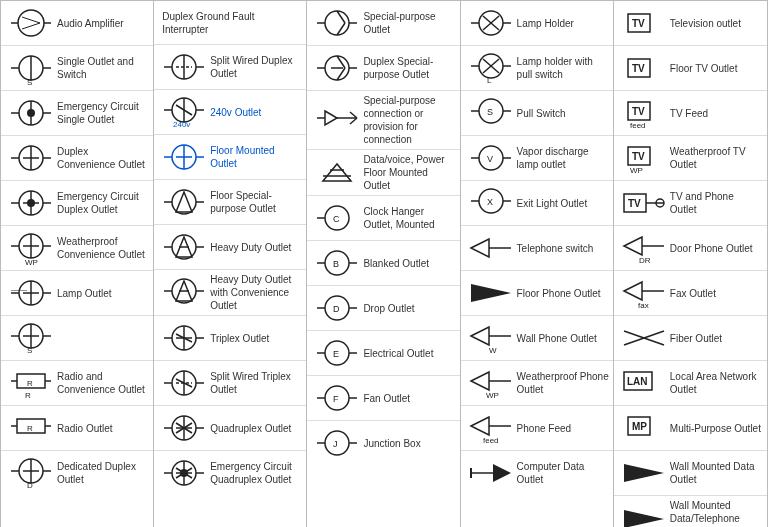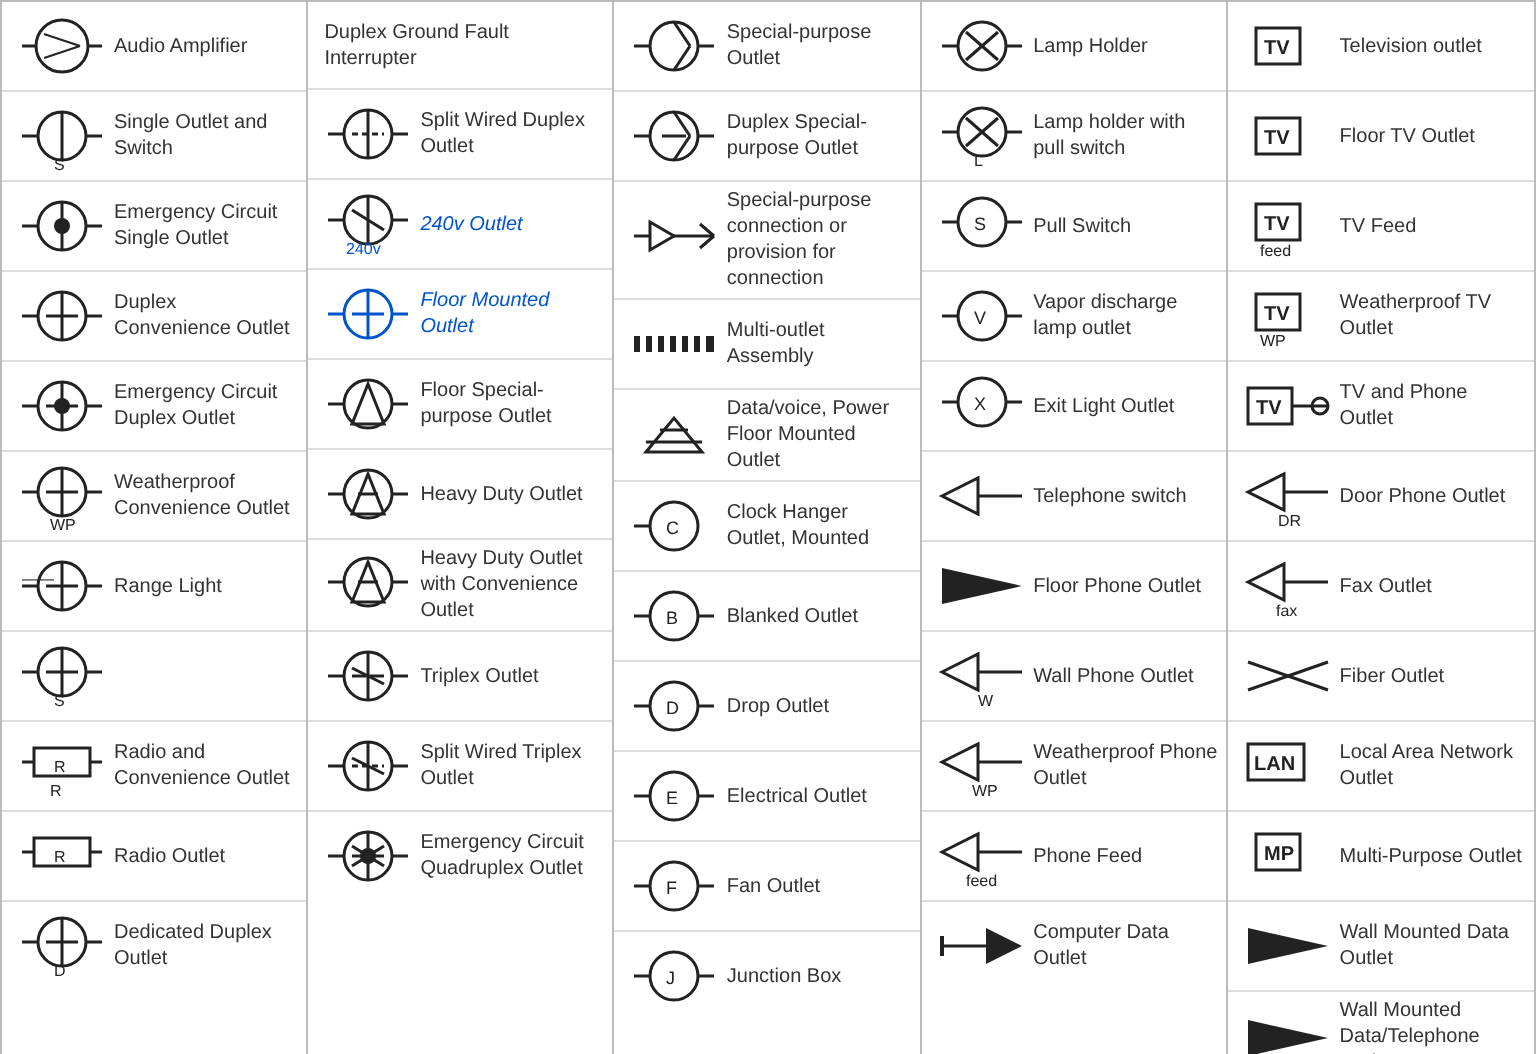--- a/index.html
+++ b/index.html
@@ -39,21 +39,21 @@
       justify-content: flex-end;
       position: relative;
       flex-shrink: 0;
     }
     .label {
       font-size: 10px;
       line-height: 1.3;
       padding-left: 4px;
       color: #333;
     }
-    .label-blue { color: #0055cc; font-style: italic; }
+    .label-blue { color: #0055cc; }
 
     
     svg { overflow: visible; }
   </style>
 </head>
 <body>
 
 <div class="grid">
 
   <div class="col">
@@ -142,21 +142,21 @@
       <div class="symbol">
         <svg width="44" height="34">
             <circle cx="22" cy="17" r="12" fill="none" stroke="#222" stroke-width="1.5"></circle>
             <line x1="10" y1="17" x2="2" y2="17" stroke="#222" stroke-width="1.5"></line>
             <line x1="34" y1="17" x2="42" y2="17" stroke="#222" stroke-width="1.5"></line>
             <line x1="22" y1="5" x2="22" y2="29" stroke="#222" stroke-width="1.5"></line>
             <line x1="14" y1="17" x2="30" y2="17" stroke="#222" stroke-width="1.5"></line>
             <text x="2" y="16" font-size="8" fill="#222">——</text>
           </svg>
       </div>
-      <div class="label">Range Light</div>
+      <div class="label">Lamp Outlet</div>
     </div>
 
     <div class="row">
       <div class="symbol">
         <svg width="44" height="38">
             <circle cx="22" cy="17" r="12" fill="none" stroke="#222" stroke-width="1.5"></circle>
             <line x1="10" y1="17" x2="2" y2="17" stroke="#222" stroke-width="1.5"></line>
             <line x1="34" y1="17" x2="42" y2="17" stroke="#222" stroke-width="1.5"></line>
             <line x1="22" y1="5" x2="22" y2="29" stroke="#222" stroke-width="1.5"></line>
             <line x1="14" y1="17" x2="30" y2="17" stroke="#222" stroke-width="1.5"></line>
@@ -310,20 +310,34 @@
             <line x1="10" y1="17" x2="2" y2="17" stroke="#222" stroke-width="1.5"></line>
             <line x1="34" y1="17" x2="42" y2="17" stroke="#222" stroke-width="1.5"></line>
             <line x1="22" y1="5" x2="22" y2="29" stroke="#222" stroke-width="1.5"></line>
             <line x1="14" y1="17" x2="30" y2="17" stroke="#222" stroke-width="1.5" stroke-dasharray="3,2"></line>
             <line x1="14" y1="13" x2="30" y2="21" stroke="#222" stroke-width="1.5"></line>
           </svg>
       </div>
       <div class="label">Split Wired Triplex Outlet</div>
     </div>
 
+    <div class="row">
+      <div class="symbol">
+        <svg width="44" height="34">
+            <circle cx="22" cy="17" r="12" fill="none" stroke="#222" stroke-width="1.5"></circle>
+            <line x1="10" y1="17" x2="2" y2="17" stroke="#222" stroke-width="1.5"></line>
+            <line x1="34" y1="17" x2="42" y2="17" stroke="#222" stroke-width="1.5"></line>
+            <line x1="22" y1="5" x2="22" y2="29" stroke="#222" stroke-width="1.5"></line>
+            <line x1="14" y1="17" x2="30" y2="17" stroke="#222" stroke-width="1.5"></line>
+            <line x1="14" y1="12" x2="30" y2="22" stroke="#222" stroke-width="1.5"></line>
+            <line x1="14" y1="22" x2="30" y2="12" stroke="#222" stroke-width="1.5"></line>
+          </svg>
+      </div>
+      <div class="label">Quadruplex Outlet</div>
+    </div>
 
     <div class="row">
       <div class="symbol">
         <svg width="44" height="34">
             <circle cx="22" cy="17" r="12" fill="none" stroke="#222" stroke-width="1.5"></circle>
             <line x1="10" y1="17" x2="2" y2="17" stroke="#222" stroke-width="1.5"></line>
             <line x1="34" y1="17" x2="42" y2="17" stroke="#222" stroke-width="1.5"></line>
             <line x1="22" y1="5" x2="22" y2="29" stroke="#222" stroke-width="1.5"></line>
             <line x1="14" y1="17" x2="30" y2="17" stroke="#222" stroke-width="1.5"></line>
             <line x1="14" y1="12" x2="30" y2="22" stroke="#222" stroke-width="1.5"></line>
@@ -370,34 +384,20 @@
             <line x1="2" y1="20" x2="10" y2="20" stroke="#222" stroke-width="1.5"></line>
             <polygon points="10,13 22,20 10,27" fill="none" stroke="#222" stroke-width="1.5"></polygon>
             <line x1="22" y1="20" x2="42" y2="20" stroke="#222" stroke-width="1.5"></line>
             <line x1="35" y1="14" x2="42" y2="20" stroke="#222" stroke-width="1.5"></line>
             <line x1="35" y1="26" x2="42" y2="20" stroke="#222" stroke-width="1.5"></line>
           </svg>
       </div>
       <div class="label">Special-purpose connection or provision for connection</div>
     </div>
 
-    <div class="row">
-      <div class="symbol">
-        <svg width="44" height="34">
-            <rect x="2" y="13" width="40" height="8" fill="#222"></rect>
-            <rect x="5" y="13" width="3" height="8" fill="#fff"></rect>
-            <rect x="11" y="13" width="3" height="8" fill="#fff"></rect>
-            <rect x="17" y="13" width="3" height="8" fill="#fff"></rect>
-            <rect x="23" y="13" width="3" height="8" fill="#fff"></rect>
-            <rect x="29" y="13" width="3" height="8" fill="#fff"></rect>
-            <rect x="35" y="13" width="3" height="8" fill="#fff"></rect>
-          </svg>
-      </div>
-      <div class="label">Multi-outlet Assembly</div>
-    </div>
 
     <div class="row">
       <div class="symbol">
         <svg width="44" height="34">
             <polygon points="8,25 22,8 36,25" fill="none" stroke="#222" stroke-width="1.5"></polygon>
             <line x1="8" y1="20" x2="36" y2="20" stroke="#222" stroke-width="1.5"></line>
             <line x1="15" y1="14" x2="29" y2="14" stroke="#222" stroke-width="1.5"></line>
           </svg>
       </div>
       <div class="label">Data/voice, Power Floor Mounted Outlet</div>

